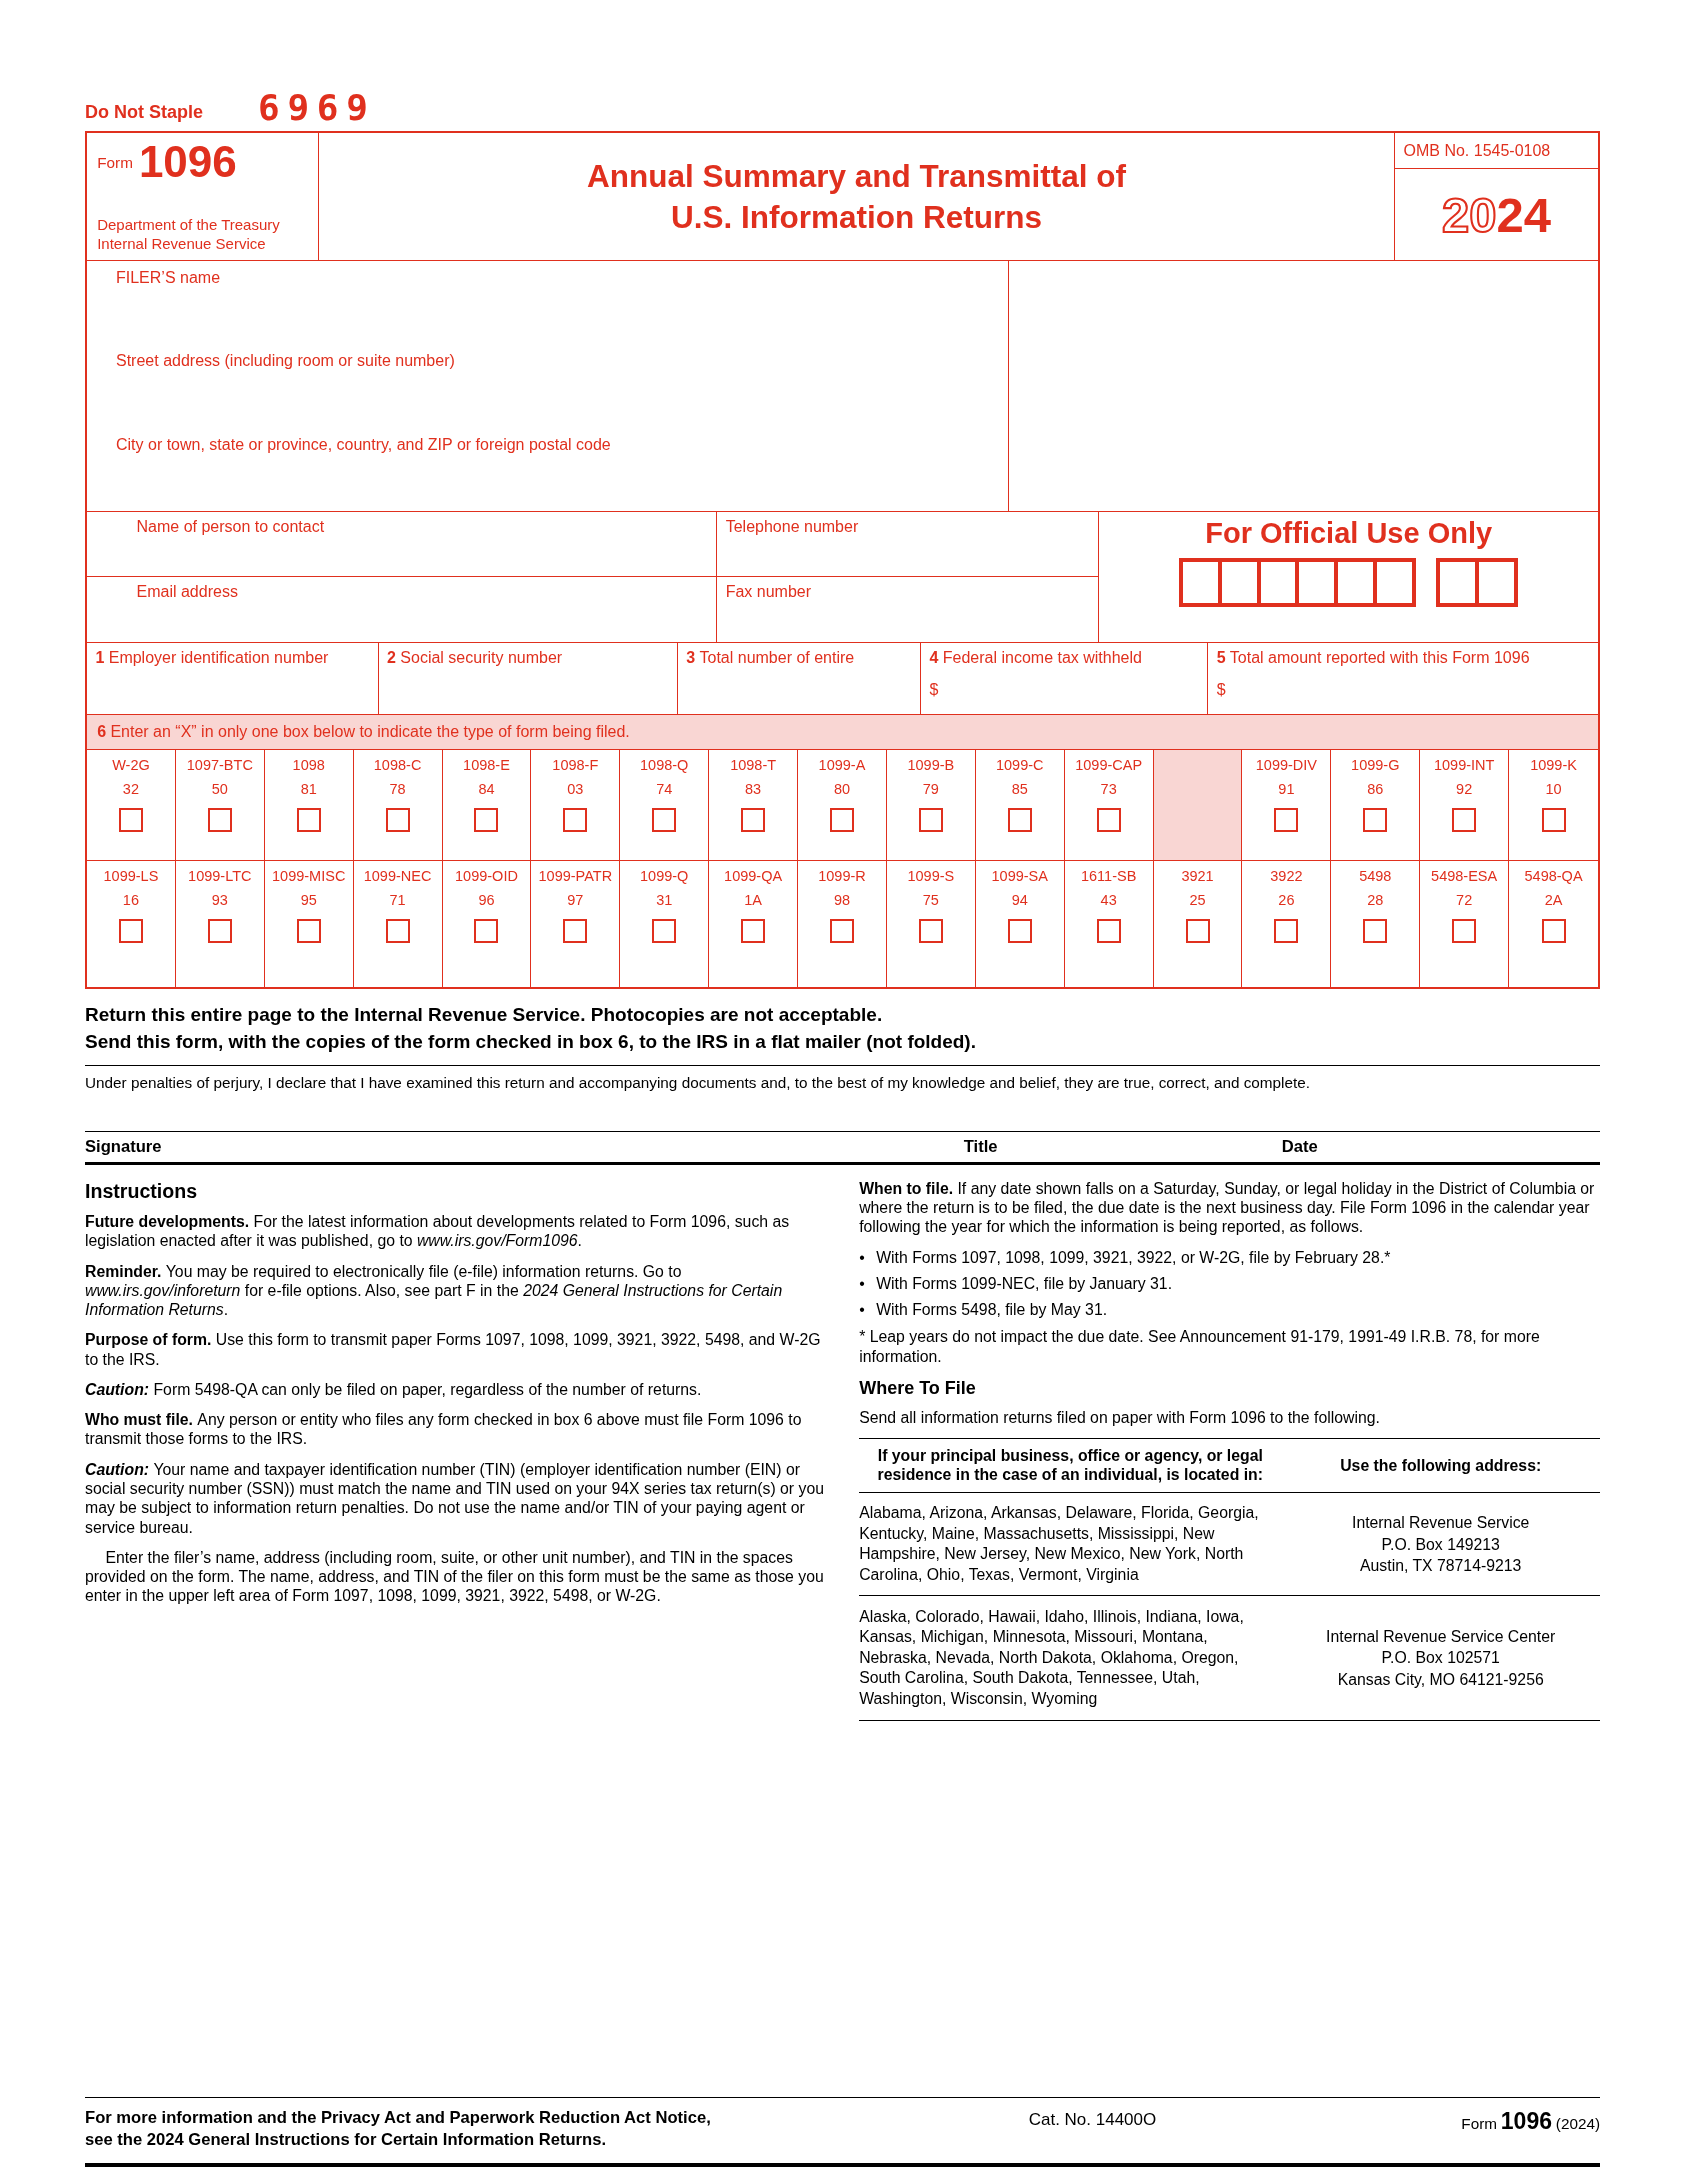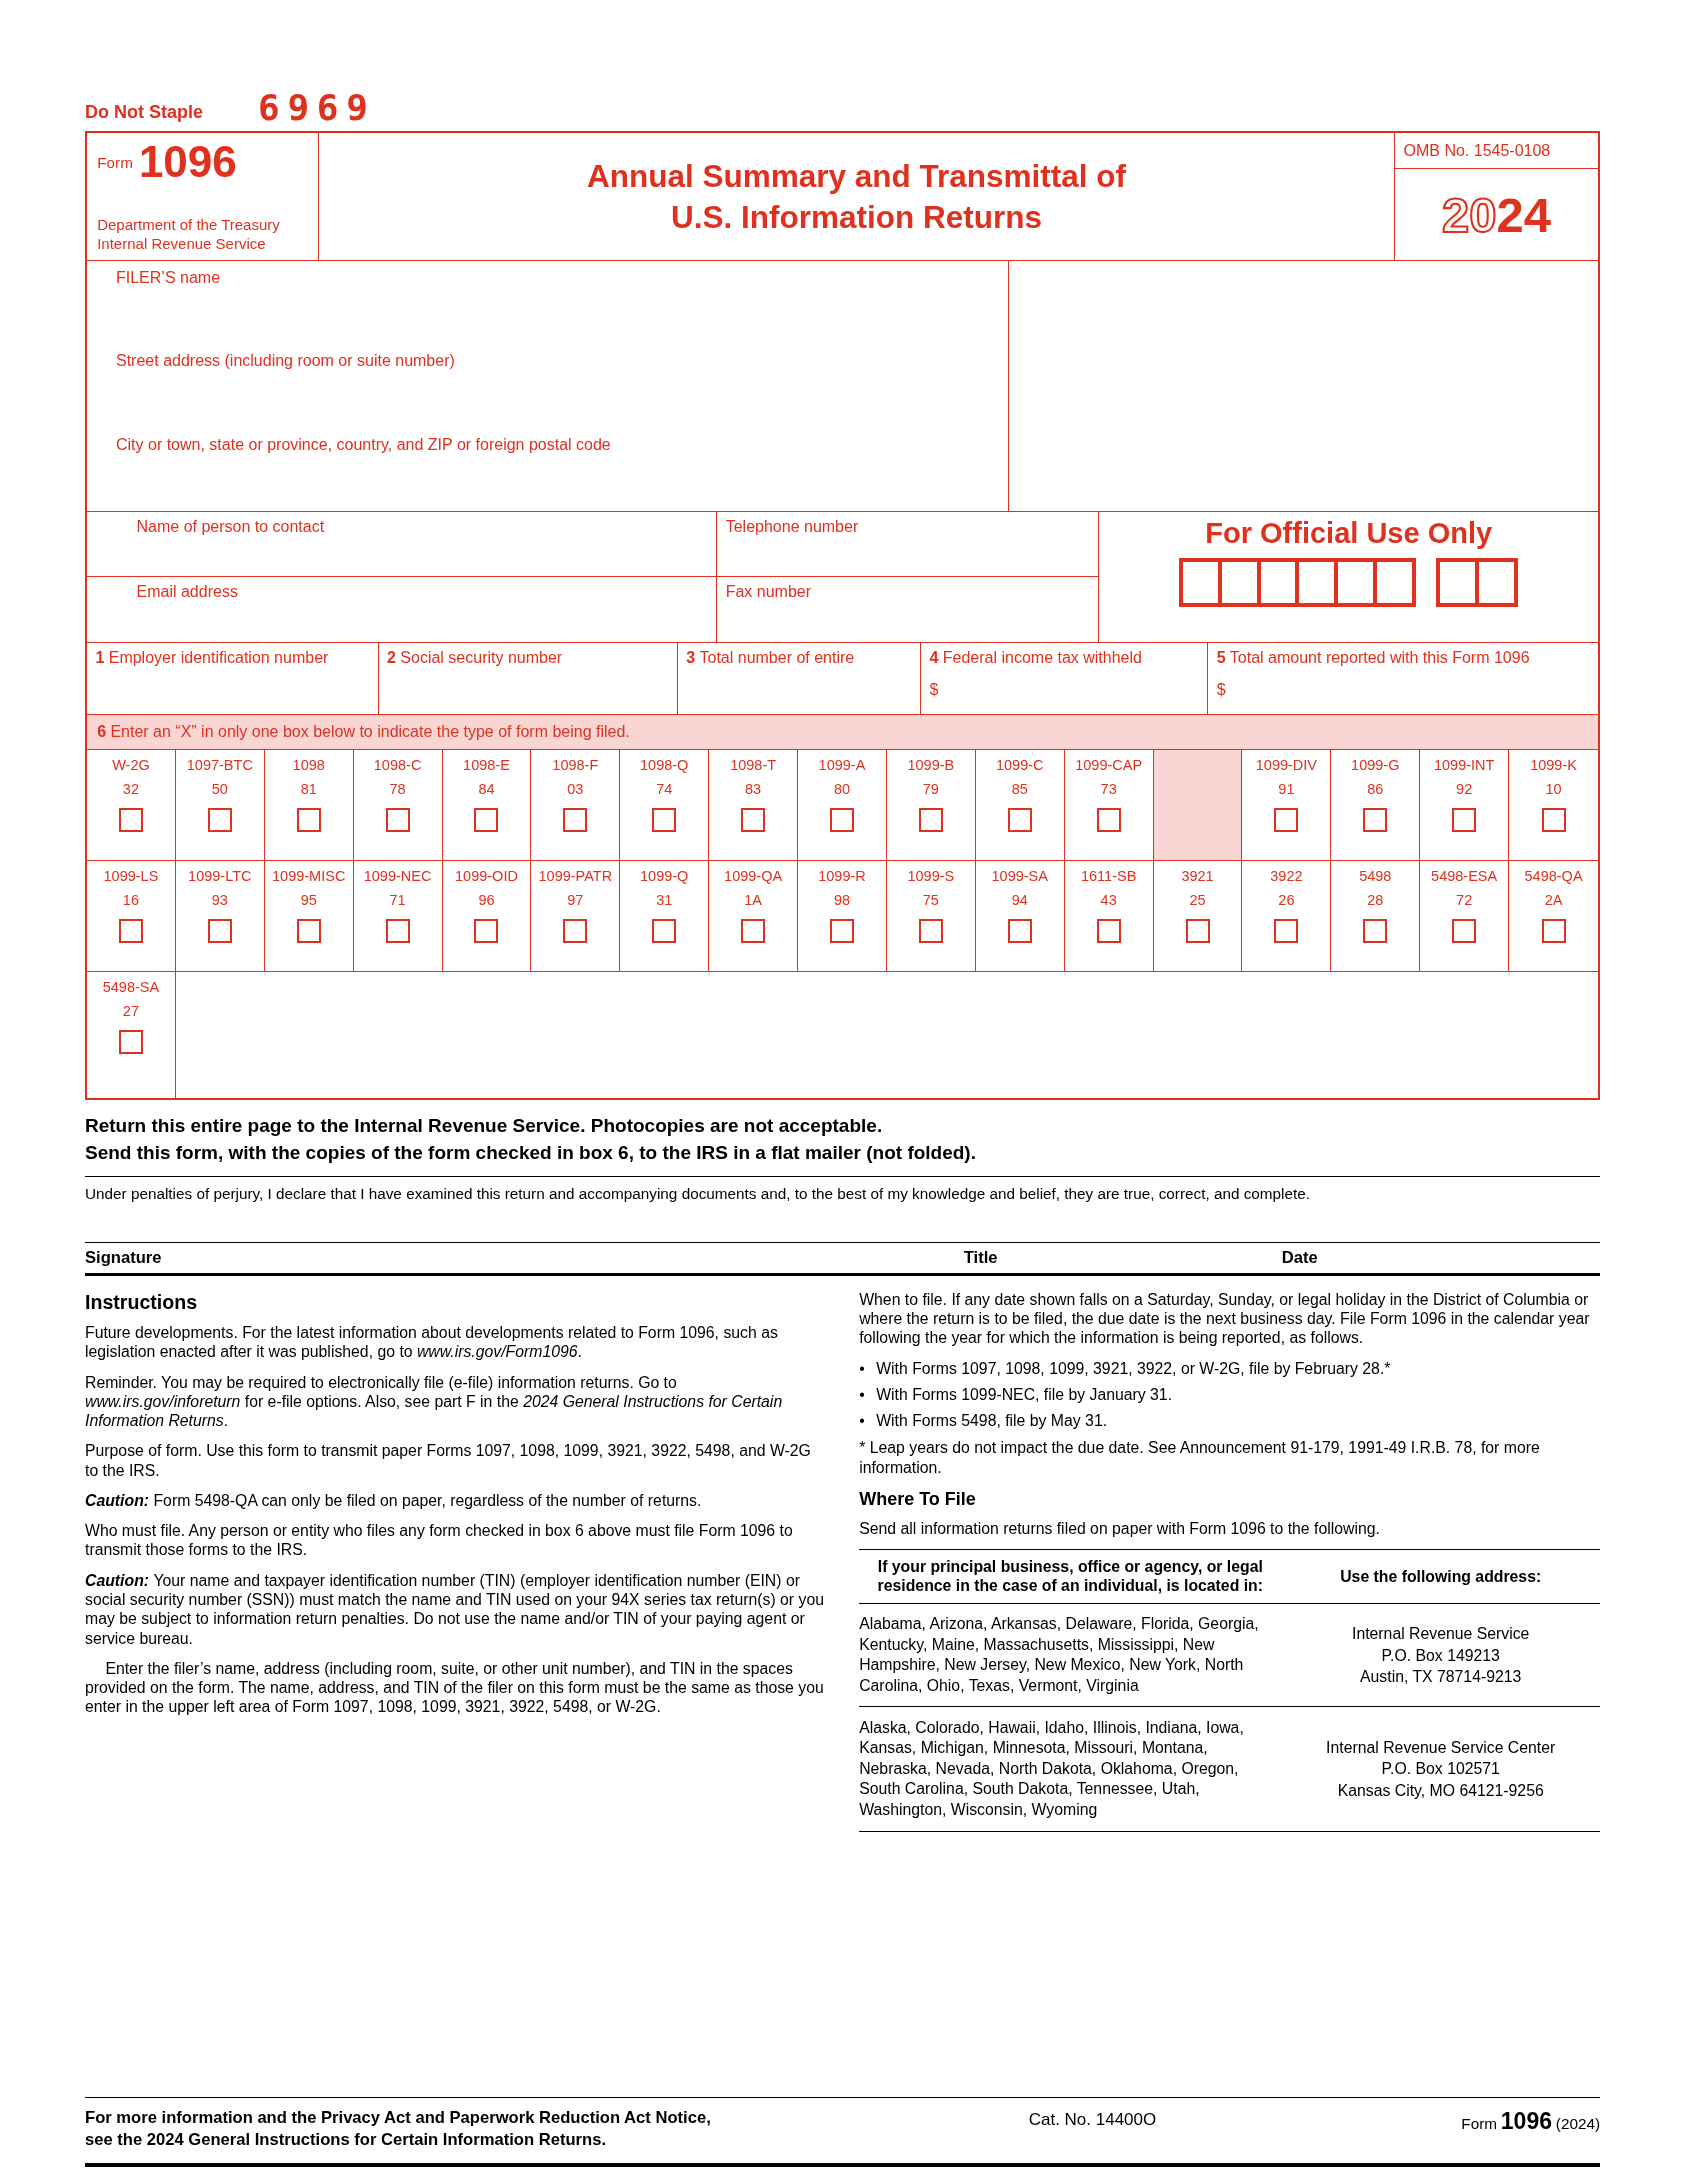--- a/index.html
+++ b/index.html
@@ -88,21 +88,21 @@
   .sig-label { position:absolute; top:5.1px; font-weight:bold; font-size:16.6px; }
   .thick-bar { border-top:3.4px solid #000; }
 
   
   .instructions { display:flex; justify-content:space-between; margin-top:13.6px;gap:12px; }
   .ins-col { width:48.9%; font-size:15.8px; line-height:1.22; }
   .ins-h1 { font-size:19.6px; font-weight:bold; margin:1.7px 0 7.7px; }
   .ins-h2 { font-size:18px; font-weight:bold; margin:5.1px 0 7.7px; }
   .ins-p { margin-bottom:11px; }
   .ins-indent { text-indent:20.4px; }
-  .rb { font-weight:normal;text-align:right; } .ri { font-style:italic; } .rbi { font-weight:bold; font-style:italic; }
+  .rb { font-weight:bold;text-align:right; } .ri { font-style:italic; } .rbi { font-weight:bold; font-style:italic; }
   .ins-bullet { display:flex; margin-bottom:6.8px; }
   .bullet-dot { width:17px; flex:none; }
   .ins-note { margin:8.5px 0 12px; }
 
   .wt { border-top:1.7px solid #000; margin-top:1.7px; }
   .wt-header { display:flex; border-bottom:1.7px solid #000; padding:6.8px 0; }
   .wt-hl { width:57%; font-weight:bold; text-align:center; padding:0 6.8px; line-height:1.25; }
   .wt-hr { width:43%; font-weight:bold; text-align:center; align-self:center; line-height:1.25; }
   .wt-row { display:flex; border-bottom:1.7px solid #000; padding:10.2px 0; }
   .wt-states { width:57%; padding-right:13.6px; line-height:1.3; }
@@ -407,28 +407,20 @@
               <div class="ft-name">5498-ESA</div>
               <div class="ft-code">72</div>
               <div class="ft-box"></div>
             </div>
             <div class="ft-cell">
               <div class="ft-name">5498-QA</div>
               <div class="ft-code">2A</div>
               <div class="ft-box"></div>
             </div>
           </div>
-          <div class="ft-row">
-            <div class="ft-cell">
-              <div class="ft-name">5498-SA</div>
-              <div class="ft-code">27</div>
-              <div class="ft-box"></div>
-            </div>
-            <div class="ft-cell" style="grid-column: 2 / -1;"></div>
-          </div>
         </div>
 
     </div>
 
     <div class="return-notice">
       <div>Return this entire page to the Internal Revenue Service. Photocopies are not acceptable.</div>
       <div>Send this form, with the copies of the form checked in box 6, to the IRS in a flat mailer (not folded).</div>
     </div>
 
     <div class="thin-rule"></div>

